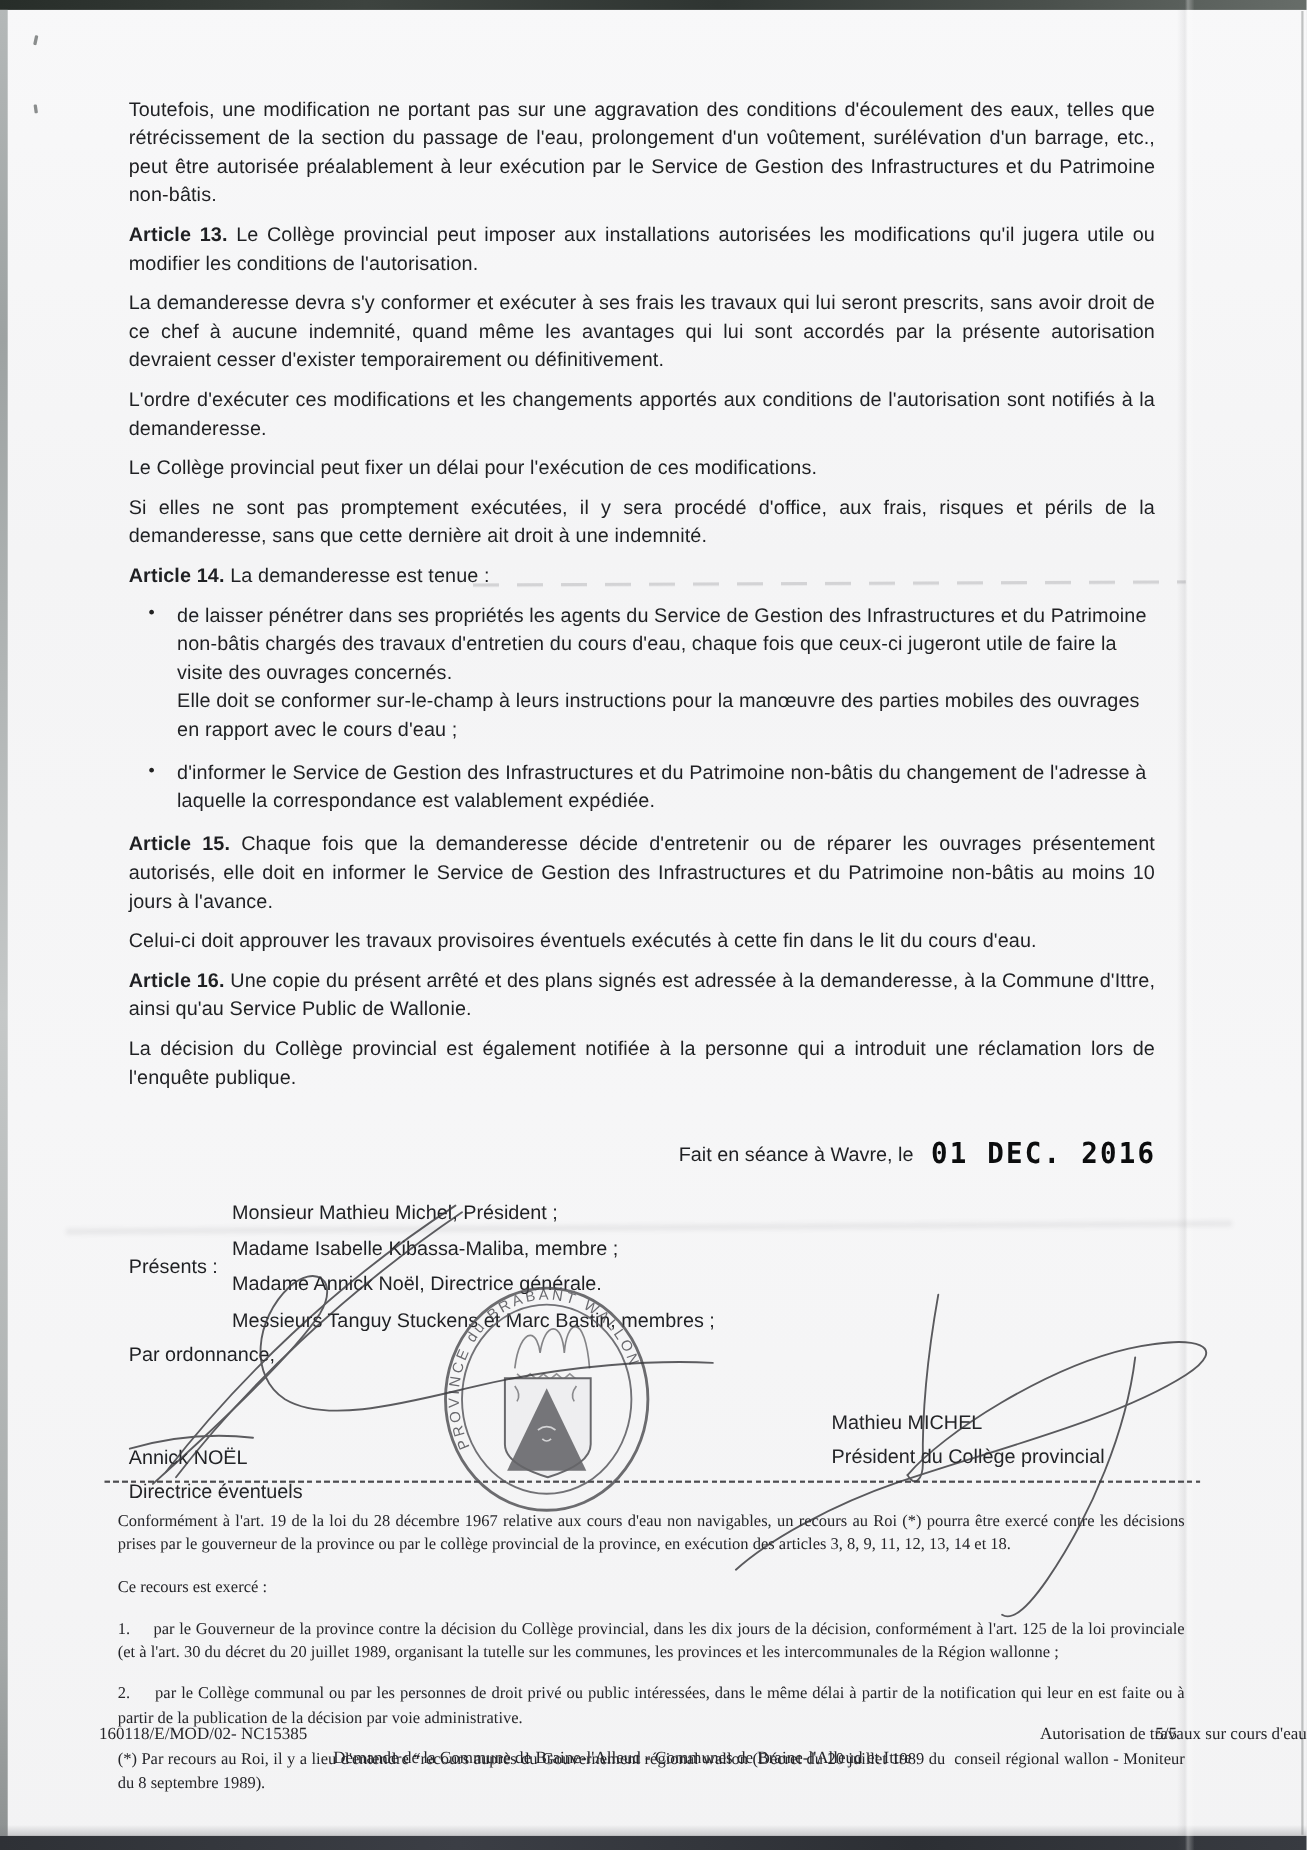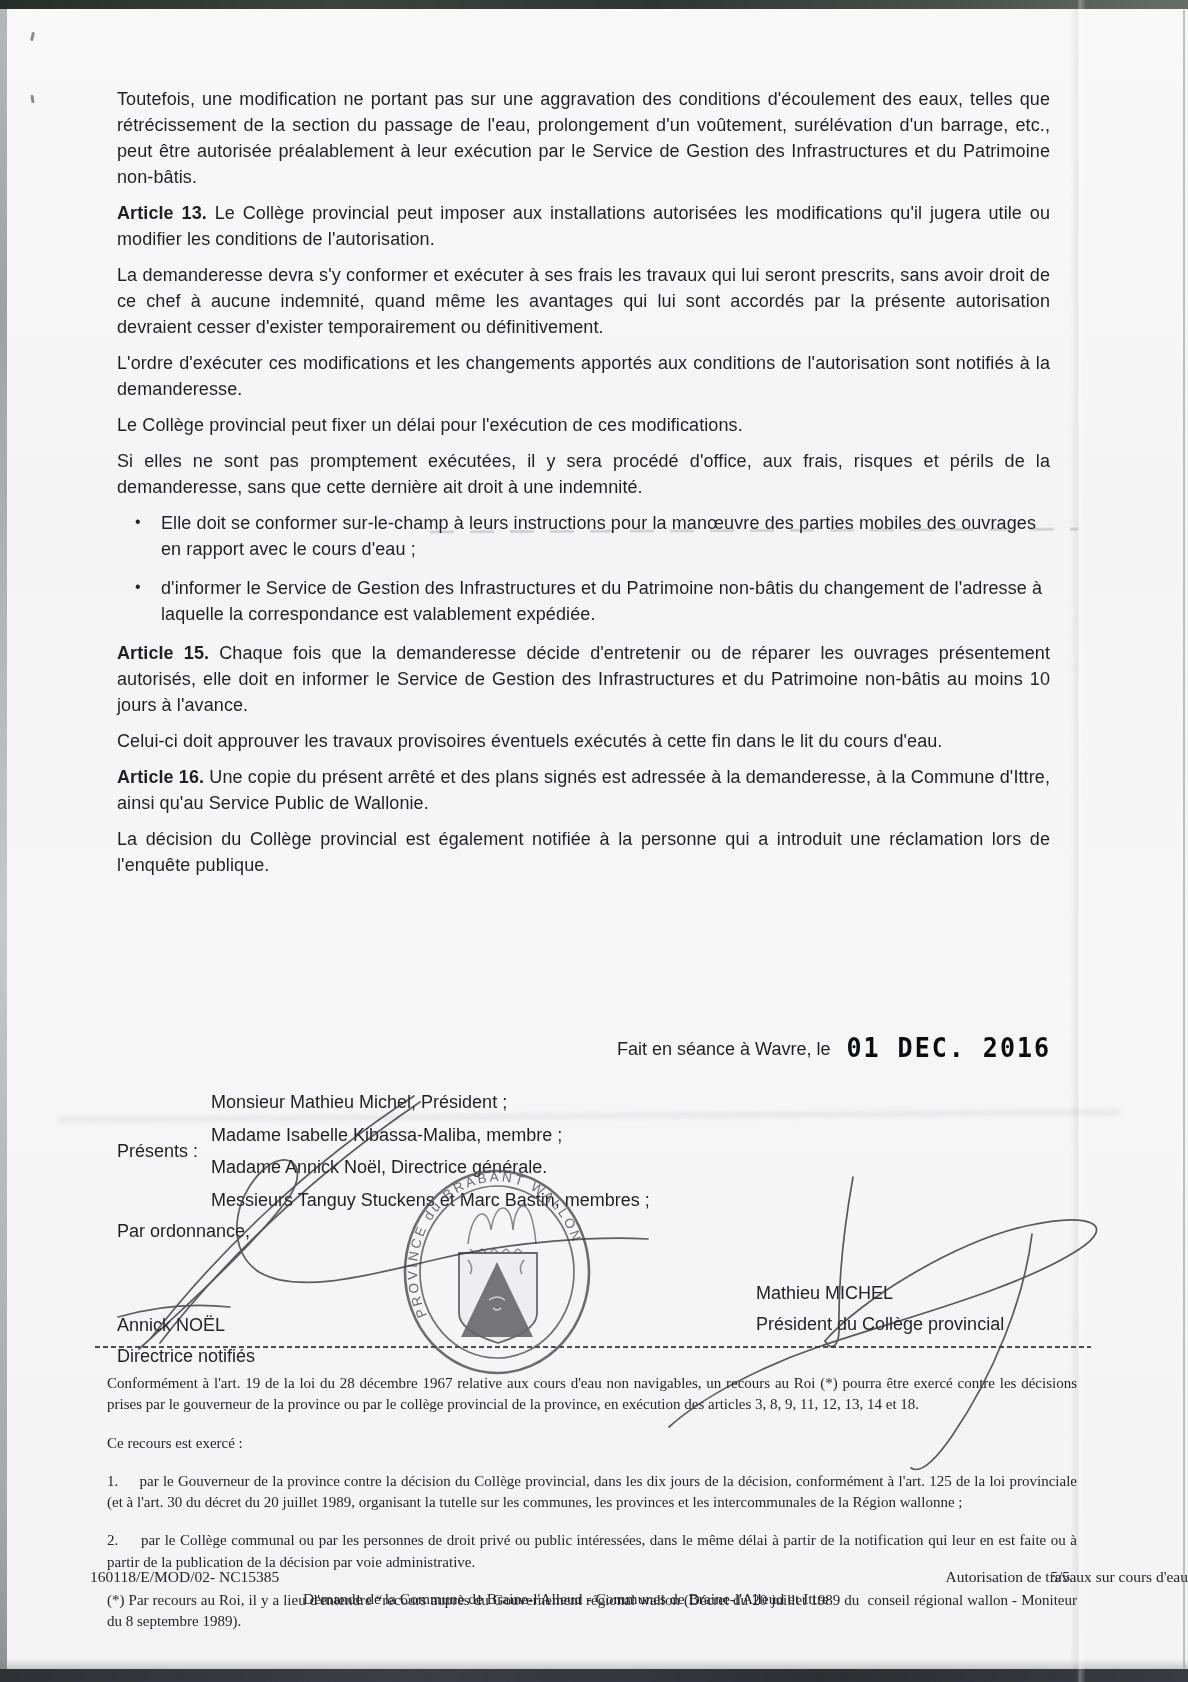--- a/index.html
+++ b/index.html
@@ -80,22 +80,24 @@
   <div class="speck s1"></div>
   <div class="speck s2"></div>
 
   <div class="main">
     <p><span>Toutefois, une modification ne portant pas sur une aggravation des conditions d'écoulement des eaux, telles que rétrécissement de la section du passage de l'eau, prolongement d'un voûtement, surélévation d'un barrage, etc., peut être autorisée préalablement à leur exécution par le Service de Gestion des Infrastructures et du Patrimoine non-bâtis.</span></p>
     <p class="art"><span class="lead">Article 13.</span><span> Le Collège provincial peut imposer aux installations autorisées les modifications qu'il jugera utile ou modifier les conditions de l'autorisation.</span></p>
     <p><span>La demanderesse devra s'y conformer et exécuter à ses frais les travaux qui lui seront prescrits, sans avoir droit de ce chef à aucune indemnité, quand même les avantages qui lui sont accordés par la présente autorisation devraient cesser d'exister temporairement ou définitivement.</span></p>
     <p><span>L'ordre d'exécuter ces modifications et les changements apportés aux conditions de l'autorisation sont notifiés à la demanderesse.</span></p>
     <p><span>Le Collège provincial peut fixer un délai pour l'exécution de ces modifications.</span></p>
     <p><span>Si elles ne sont pas promptement exécutées, il y sera procédé d'office, aux frais, risques et périls de la demanderesse, sans que cette dernière ait droit à une indemnité.</span></p>
+    <p class="art"><span class="lead">Article 14.</span><span> La demanderesse est tenue :</span></p>
     <ul class="blist">
       <li>
+        <div>de laisser pénétrer dans ses propriétés les agents du Service de Gestion des Infrastructures et du Patrimoine non-bâtis chargés des travaux d'entretien du cours d'eau, chaque fois que ceux-ci jugeront utile de faire la visite des ouvrages concernés.</div>
         <div>Elle doit se conformer sur-le-champ à leurs instructions pour la manœuvre des parties mobiles des ouvrages en rapport avec le cours d'eau ;</div>
       </li>
       <li>
         <div>d'informer le Service de Gestion des Infrastructures et du Patrimoine non-bâtis du changement de l'adresse à laquelle la correspondance est valablement expédiée.</div>
       </li>
     </ul>
     <p class="art"><span class="lead">Article 15.</span><span> Chaque fois que la demanderesse décide d'entretenir ou de réparer les ouvrages présentement autorisés, elle doit en informer le Service de Gestion des Infrastructures et du Patrimoine non-bâtis au moins 10 jours à l'avance.</span></p>
     <p><span>Celui-ci doit approuver les travaux provisoires éventuels exécutés à cette fin dans le lit du cours d'eau.</span></p>
     <p class="art"><span class="lead">Article 16.</span><span> Une copie du présent arrêté et des plans signés est adressée à la demanderesse, à la Commune d'Ittre, ainsi qu'au Service Public de Wallonie.</span></p>
     <p><span>La décision du Collège provincial est également notifiée à la personne qui a introduit une réclamation lors de l'enquête publique.</span></p>
@@ -112,21 +114,21 @@
       <div>Madame Isabelle Kibassa-Maliba, membre ;</div>
       <div>Madame Annick Noël, Directrice générale.</div>
       <div>Messieurs Tanguy Stuckens et Marc Bastin, membres ;</div>
     </div>
   </div>
 
   <div class="ordonnance">Par ordonnance,</div>
 
   <div class="sig-left">
     <div>Annick NOËL</div>
-    <div>Directrice notifiés</div>
+    <div>Directrice éventuels</div>
   </div>
 
   <div class="sig-right">
     <div>Mathieu MICHEL</div>
     <div>Président du Collège provincial</div>
   </div>
 
   <div class="sep"></div>
 
   <div class="footnotes">

